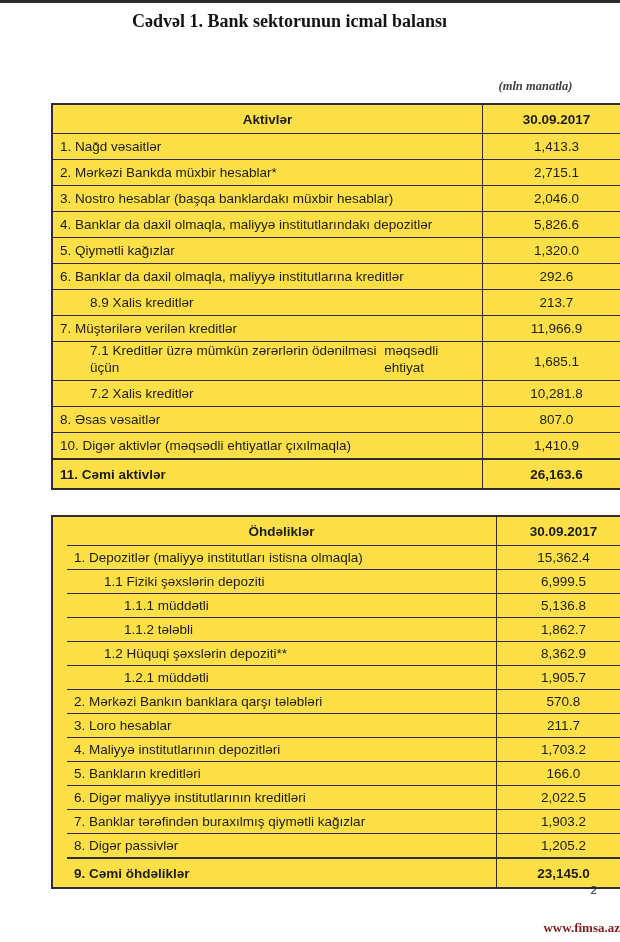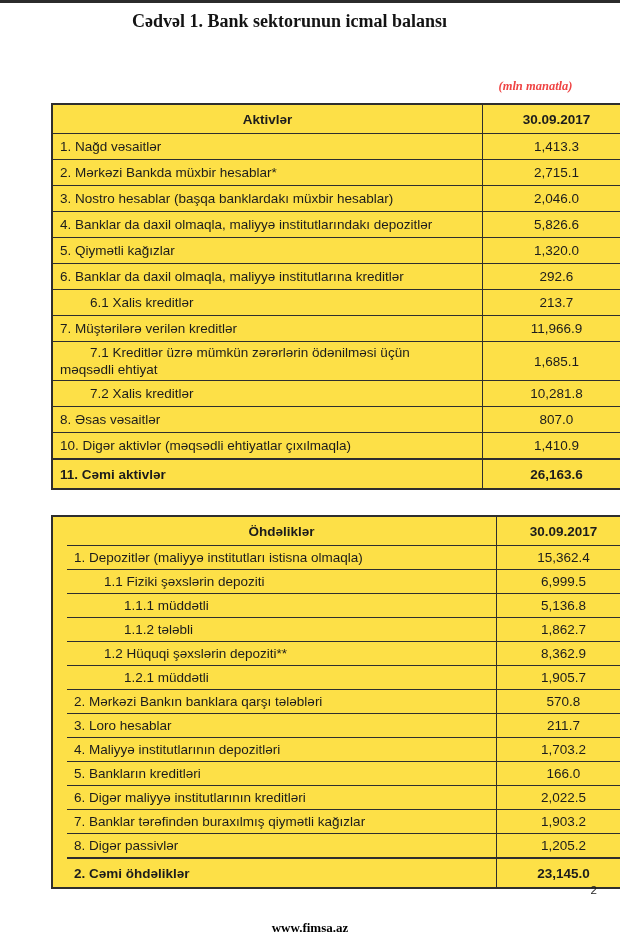--- a/index.html
+++ b/index.html
@@ -8,21 +8,21 @@
     background:#ffffff; overflow:hidden;
     font-family:"Liberation Sans", sans-serif; color:#1c1c1c;
   }
   .top-rule{position:absolute;top:0;left:0;width:620px;height:3px;background:#2b2b2b;}
   .title{
     position:absolute; top:11px; left:0; width:579px; text-align:center;
     font-family:"Liberation Serif", serif; font-weight:bold; font-size:18px; color:#131313;
   }
   .unit-note{
     position:absolute; top:79px; left:460px; width:151px; text-align:center;
-    font-family:"Liberation Serif", serif; font-style:italic; font-weight:bold; font-size:12.5px; color:#ef4444;
+    font-family:"Liberation Serif", serif; font-style:italic; font-weight:bold; font-size:12.5px; color:#404040;
   }
   .tbl{
     position:absolute; left:30px; width:581px; box-sizing:border-box;
     border:2px solid #2e2e2e; background:#fde047;margin-left:21px;
   }
   .t1{top:103px;}
   .t2{top:515px;padding-left:14px;}
   .row{display:flex; align-items:stretch; min-height:25px;}
   .t2 .row{min-height:23px;}
   .row + .row{border-top:1px solid #2e2e2e;}
@@ -35,28 +35,28 @@
     font-size:13.5px; line-height:17px; padding-right:8px;
   }
   .header .cell-label{justify-content:center; padding-right:0;}
   .cell-value{
     flex:1 1 auto; box-sizing:border-box; display:flex; align-items:center; justify-content:center;
     border-left:1px solid #2e2e2e; font-size:13.5px;
   }
   .ind0{padding-left:7px;}
   .ind1{padding-left:37px;}
   .ind2{padding-left:57px;}
-  .cell-label.hang{flex-direction:column; align-items:flex-start; justify-content:center;}
+  .cell-label.hang{flex-direction:row; align-items:flex-start; justify-content:center;}
   .cell-label.hang .l1{padding-left:30px;}
   .page-number{
     position:absolute; top:884px; right:23px; font-size:11.5px; color:#1c1c1c;
   }
   .footer-url{
-    position:absolute; top:920px; left:0; width:620px; text-align:center;
-    font-family:"Liberation Serif", serif; font-weight:bold; font-size:13px; color:#000000;
+    position:absolute; top:920px; left:0; width:620px; text-align:right;
+    font-family:"Liberation Serif", serif; font-weight:bold; font-size:13px; color:#7f1d1d;
   }
 </style>
 </head>
 <body>
 
 <div class="page">
   <div class="top-rule"></div>
   <div class="title">Cədvəl 1. Bank sektorunun icmal balansı</div>
   <div class="unit-note">(mln manatla)</div>
 
@@ -83,21 +83,21 @@
       </div>
       <div class="row">
         <div class="cell-label ind0">5. Qiymətli kağızlar</div>
         <div class="cell-value">1,320.0</div>
       </div>
       <div class="row">
         <div class="cell-label ind0">6. Banklar da daxil olmaqla, maliyyə institutlarına kreditlər</div>
         <div class="cell-value">292.6</div>
       </div>
       <div class="row">
-        <div class="cell-label ind1">6.1  Xalis kreditlər</div>
+        <div class="cell-label ind1">8.9  Xalis kreditlər</div>
         <div class="cell-value">213.7</div>
       </div>
       <div class="row">
         <div class="cell-label ind0">7. Müştərilərə verilən kreditlər</div>
         <div class="cell-value">11,966.9</div>
       </div>
       <div class="row two-line">
         <div class="cell-label hang ind0">
           <div class="l1">7.1 Kreditlər üzrə mümkün zərərlərin ödənilməsi üçün</div>
           <div class="l2">məqsədli ehtiyat</div>
@@ -172,20 +172,20 @@
       </div>
       <div class="row">
         <div class="cell-label ind0">7. Banklar tərəfindən buraxılmış qiymətli kağızlar</div>
         <div class="cell-value">1,903.2</div>
       </div>
       <div class="row">
         <div class="cell-label ind0">8. Digər passivlər</div>
         <div class="cell-value">1,205.2</div>
       </div>
       <div class="row total">
-        <div class="cell-label ind0">2. Cəmi öhdəliklər</div>
+        <div class="cell-label ind0">9. Cəmi öhdəliklər</div>
         <div class="cell-value">23,145.0</div>
       </div>
     </div>
 
   <div class="page-number">2</div>
   <div class="footer-url">www.fimsa.az</div>
 </div>
 
 </body></html>

